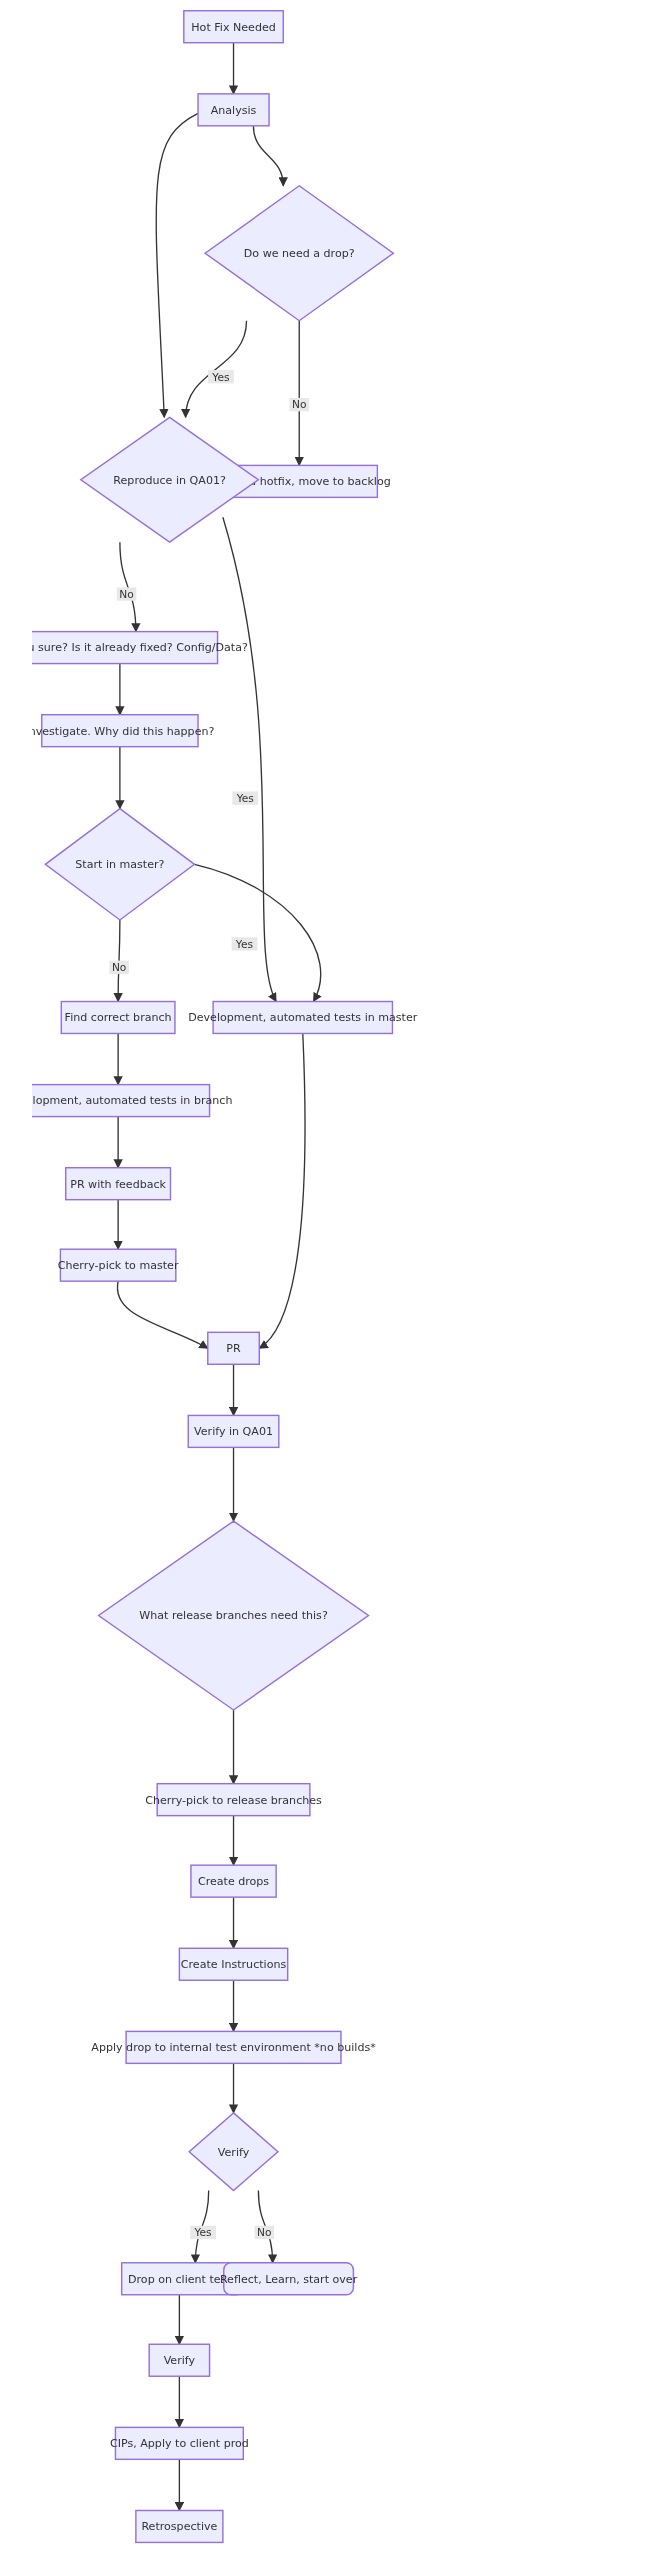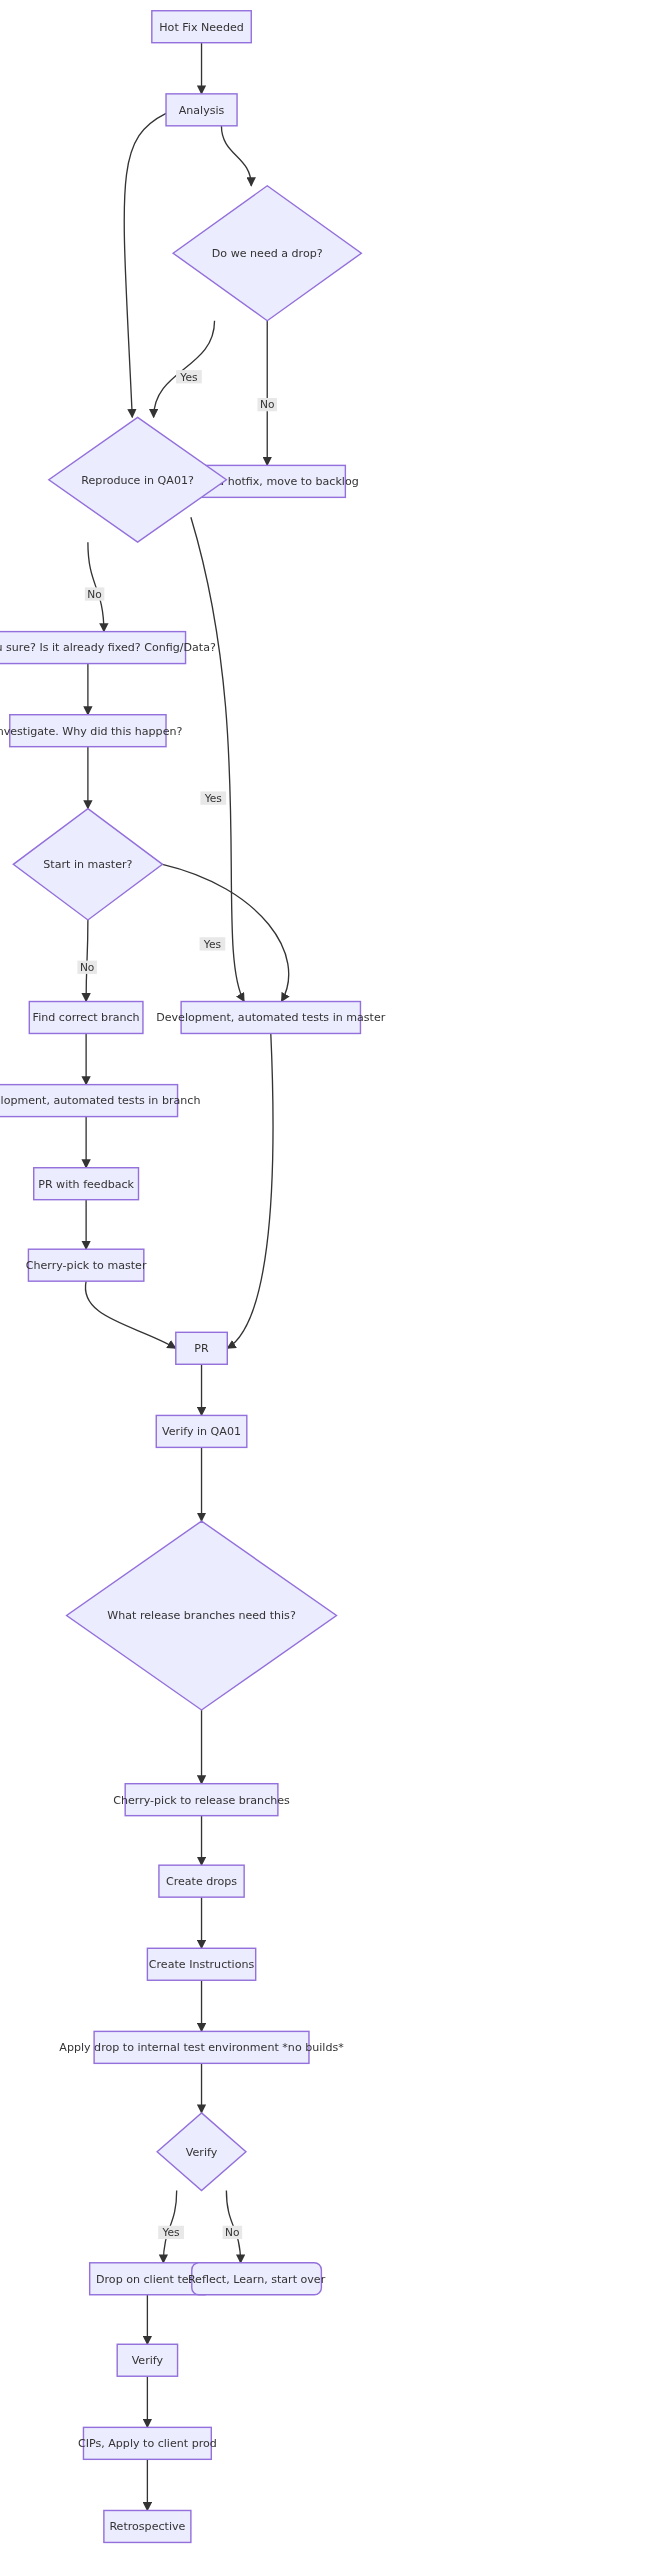--- a/index.html
+++ b/index.html
@@ -1,20 +1,20 @@
 <!DOCTYPE html>
 <html style="font-size:14px"><head>
 <meta charset="utf-8">
 <style>
   html,body{margin:0;padding:0;background:#ffffff;}
   body{
     width:649px;height:2576px;overflow:hidden;
     font-family:"DejaVu Sans","Liberation Sans",sans-serif;
   }
-  #chart{position:relative;width:592px;height:2576px;}
+  #chart{position:relative;width:592px;height:2576px;padding-left:32px;}
   svg{display:block;}
   .node-shape{fill:#ececff;stroke:#9370db;stroke-width:1.6px;}
   .node-label{
     font-family:"DejaVu Sans","Liberation Sans",sans-serif;
     font-size:12.5px;fill:#333333;
     text-anchor:middle;dominant-baseline:middle;
     pointer-events:none;
   }
   .edge-path{fill:none;stroke:#333333;stroke-width:1.5px;}
   .edge-label-bg{fill:#e8e8e8;}

